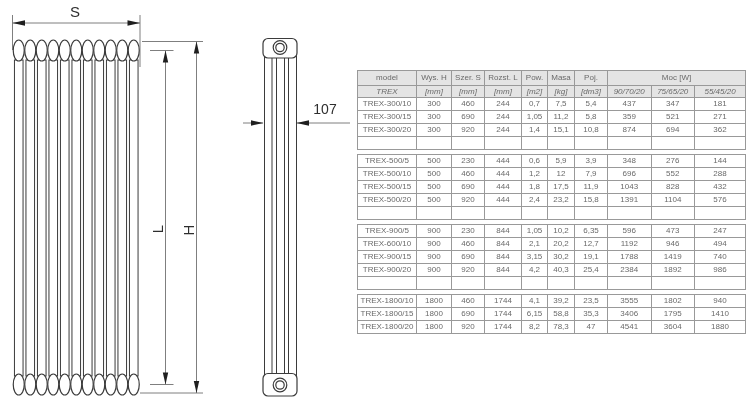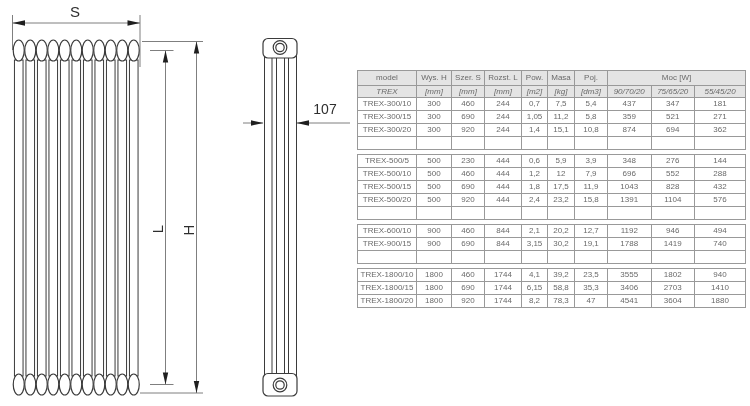--- a/index.html
+++ b/index.html
@@ -303,20 +303,32 @@
           <col style="width: 37px;">
           <col style="width: 26px;">
           <col style="width: 27px;">
           <col style="width: 33px;">
           <col style="width: 43.5px;">
           <col style="width: 43.5px;">
           <col style="width: 51px;">
         </colgroup>
         <tbody id="sec2">
           <tr class="drow">
+            <td>TREX-900/5</td>
+            <td>900</td>
+            <td>230</td>
+            <td>844</td>
+            <td>1,05</td>
+            <td>10,2</td>
+            <td>6,35</td>
+            <td>596</td>
+            <td>473</td>
+            <td>247</td>
+          </tr>
+          <tr class="drow">
             <td>TREX-600/10</td>
             <td>900</td>
             <td>460</td>
             <td>844</td>
             <td>2,1</td>
             <td>20,2</td>
             <td>12,7</td>
             <td>1192</td>
             <td>946</td>
             <td>494</td>
@@ -326,20 +338,32 @@
             <td>900</td>
             <td>690</td>
             <td>844</td>
             <td>3,15</td>
             <td>30,2</td>
             <td>19,1</td>
             <td>1788</td>
             <td>1419</td>
             <td>740</td>
           </tr>
+          <tr class="drow">
+            <td>TREX-900/20</td>
+            <td>900</td>
+            <td>920</td>
+            <td>844</td>
+            <td>4,2</td>
+            <td>40,3</td>
+            <td>25,4</td>
+            <td>2384</td>
+            <td>1892</td>
+            <td>986</td>
+          </tr>
           <tr class="erow">
             <td></td>
             <td></td>
             <td></td>
             <td></td>
             <td></td>
             <td></td>
             <td></td>
             <td></td>
             <td></td>
@@ -375,21 +399,21 @@
           </tr>
           <tr class="drow">
             <td>TREX-1800/15</td>
             <td>1800</td>
             <td>690</td>
             <td>1744</td>
             <td>6,15</td>
             <td>58,8</td>
             <td>35,3</td>
             <td>3406</td>
-            <td>2703</td>
+            <td>1795</td>
             <td>1410</td>
           </tr>
           <tr class="drow">
             <td>TREX-1800/20</td>
             <td>1800</td>
             <td>920</td>
             <td>1744</td>
             <td>8,2</td>
             <td>78,3</td>
             <td>47</td>

